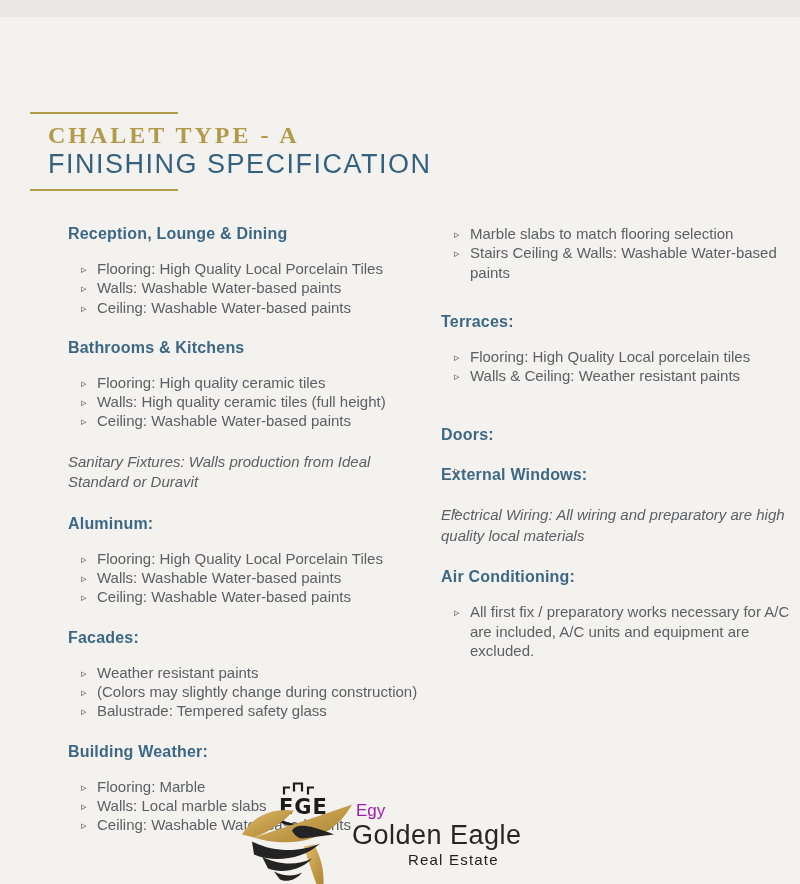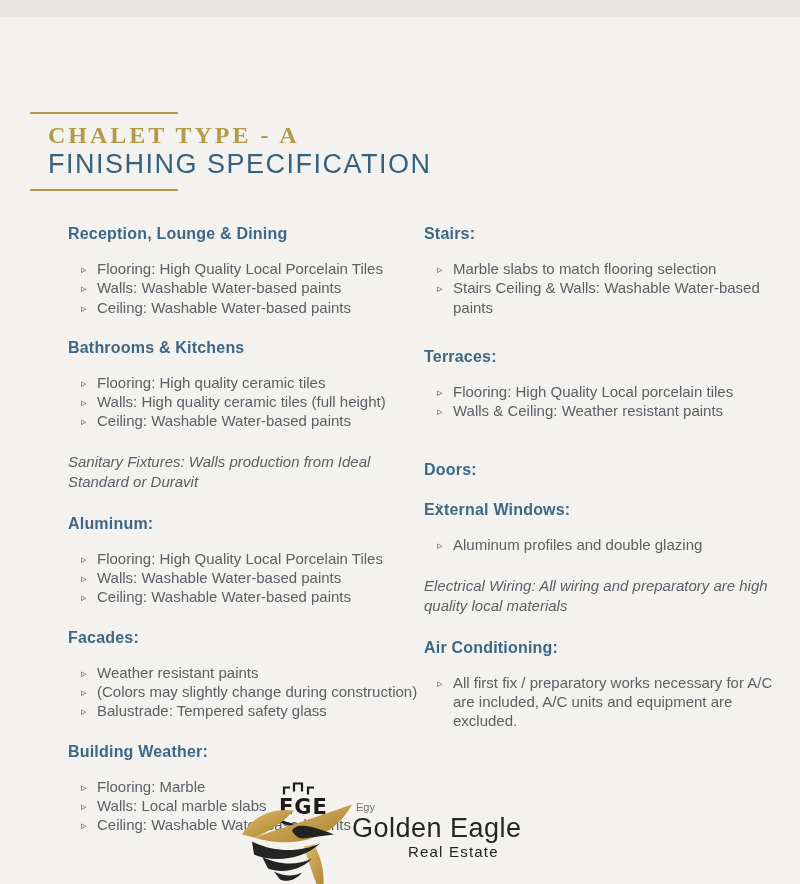--- a/index.html
+++ b/index.html
@@ -28,21 +28,21 @@
     line-height:1.1;white-space:nowrap;
   }
   .title-blue{
     margin:2px 0 9px 18px;font-size:27px;font-weight:400;
     letter-spacing:1.5px;color:var(--title-blue);line-height:1.1;white-space:nowrap;
   }
 
   
   .content{
     position:absolute;top:207px;left:68px;
-    display:grid;grid-template-columns:352px 350px;column-gap:4px;
+    display:grid;grid-template-columns:352px 350px;column-gap:21px;
     align-items:start;
   }
   .section-heading{
     margin:0 0 16px;font-size:16px;font-weight:700;
     color:var(--heading-blue);letter-spacing:0.2px;line-height:19px;
   }
   .bullet-list{list-style:none;margin:0 0 21px;padding:0;}
   .bullet-item{
     position:relative;padding-left:29px;font-size:15px;
     line-height:19.3px;color:var(--body-gray);
@@ -55,21 +55,21 @@
     margin:0 0 21px;font-size:15px;font-style:italic;
     line-height:20.5px;color:var(--body-gray);max-width:345px;
   }
   
   [data-column="right"] > .spec-section:nth-child(1) .bullet-list{margin-bottom:30px;}
   [data-column="right"] > .spec-section:nth-child(2) .bullet-list{margin-bottom:40px;}
 
   
   .logo-mark{position:absolute;left:238px;top:760px;width:128px;height:124px;}
   .logo-text{position:absolute;left:352px;top:784px;color:var(--logo-black);}
-  .brand-top{font-size:11px;color:#737373;margin-left:4px;line-height:1.2;}
+  .brand-top{font-size:17px;color:#a21caf;margin-left:4px;line-height:1.2;}
   .brand-main{font-size:27px;font-weight:500;color:#262626;line-height:1.08;letter-spacing:0.5px;white-space:nowrap;}
   .brand-sub{font-size:15px;font-weight:500;color:#1f1f1f;margin-left:56px;letter-spacing:1.2px;line-height:1.2;white-space:nowrap;}
 </style>
 </head>
 <body>
 
 <div class="page">
 
   <header class="title-block">
     <div class="gold-rule"></div>
@@ -117,21 +117,20 @@
           <h3 class="section-heading">Building Weather:</h3>
           <ul class="bullet-list">
             <li class="bullet-item"><span class="bullet-icon">▹</span><span class="bullet-text">Flooring: Marble</span></li>
             <li class="bullet-item"><span class="bullet-icon">▹</span><span class="bullet-text">Walls: Local marble slabs</span></li>
             <li class="bullet-item"><span class="bullet-icon">▹</span><span class="bullet-text">Ceiling: Washable Water-based paints</span></li>
           </ul>
         </section>
       </div>
     <div class="column" data-column="right">
         <section class="spec-section">
-          <h3 class="section-heading">Stairs:</h3>
           <ul class="bullet-list">
             <li class="bullet-item"><span class="bullet-icon">▹</span><span class="bullet-text">Marble slabs to match flooring selection</span></li>
             <li class="bullet-item"><span class="bullet-icon">▹</span><span class="bullet-text">Stairs Ceiling &amp; Walls: Washable Water-based paints</span></li>
           </ul>
         </section>
         <section class="spec-section">
           <h3 class="section-heading">Terraces:</h3>
           <ul class="bullet-list">
             <li class="bullet-item"><span class="bullet-icon">▹</span><span class="bullet-text">Flooring: High Quality Local porcelain tiles</span></li>
             <li class="bullet-item"><span class="bullet-icon">▹</span><span class="bullet-text">Walls &amp; Ceiling: Weather resistant paints</span></li>
@@ -139,21 +138,21 @@
         </section>
         <section class="spec-section">
           <h3 class="section-heading">Doors:</h3>
           <ul class="bullet-list">
             <li class="bullet-item"><span class="bullet-icon">▹</span></li>
           </ul>
         </section>
         <section class="spec-section">
           <h3 class="section-heading">External Windows:</h3>
           <ul class="bullet-list">
-            <li class="bullet-item"><span class="bullet-icon">▹</span><span class="bullet-text">Aluminum profiles and double glazing</span></li>
+            <li class="bullet-item"><span class="bullet-icon">▹</span></li>
           </ul>
         </section>
         <p class="note-text">Electrical Wiring: All wiring and preparatory are high quality local materials</p>
         <section class="spec-section">
           <h3 class="section-heading">Air Conditioning:</h3>
           <ul class="bullet-list">
             <li class="bullet-item"><span class="bullet-icon">▹</span><span class="bullet-text">All first fix / preparatory works necessary for A/C are included, A/C units and equipment are excluded.</span></li>
           </ul>
         </section>
       </div>

